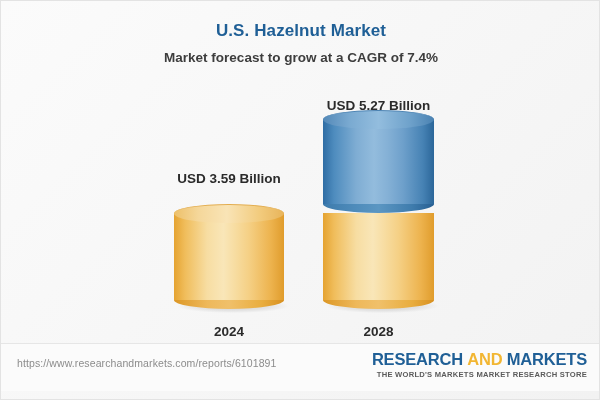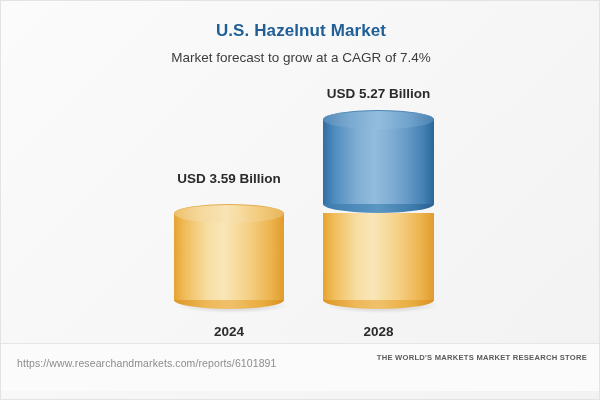--- a/index.html
+++ b/index.html
@@ -37,21 +37,21 @@
     color: #1f5f96;
     letter-spacing: 0.1px;
   }
   .chart-subtitle {
     position: absolute;
     left: 0;
     top: 49px;
     width: 600px;
     text-align: center;
     font-size: 13.5px;
-    font-weight: normal;
+    font-weight: bold;
     color: #3d3d3d;
   }
 
   
   .plot {
     position: absolute;
     left: 0;
     top: 0;
     width: 600px;
     height: 352px;
@@ -68,21 +68,21 @@
   .value-label {
     position: absolute;
     left: 50%;
     transform: translateX(-50%);
     white-space: nowrap;
     font-size: 13.5px;
     font-weight: bold;
     color: #2b2b2b;
   }
   .g0 .value-label { bottom: 123px; }
-  .g1 .value-label { bottom: 208px; }
+  .g1 .value-label { bottom: 196px; }
 
   
   .cat-label {
     position: absolute;
     left: 50%;
     transform: translateX(-50%);
     bottom: -30px;
     white-space: nowrap;
     font-size: 13.5px;
     font-weight: bold;
@@ -306,17 +306,20 @@
 
       <div class="cat-label">2028</div>
     </div>
 
   </div>
 
   <div class="footer">
     <div class="footer-url">https://www.researchandmarkets.com/reports/6101891</div>
 
     <div class="logo">
+      <div class="logo-main">
+        <span class="w1">RESEARCH</span><span>&nbsp;</span><span class="w2">AND</span><span>&nbsp;</span><span class="w3">MARKETS</span>
+      </div>
       <div class="logo-tag">THE WORLD'S MARKETS MARKET RESEARCH STORE</div>
     </div>
   </div>
 
 </div>
 
 </body></html>

